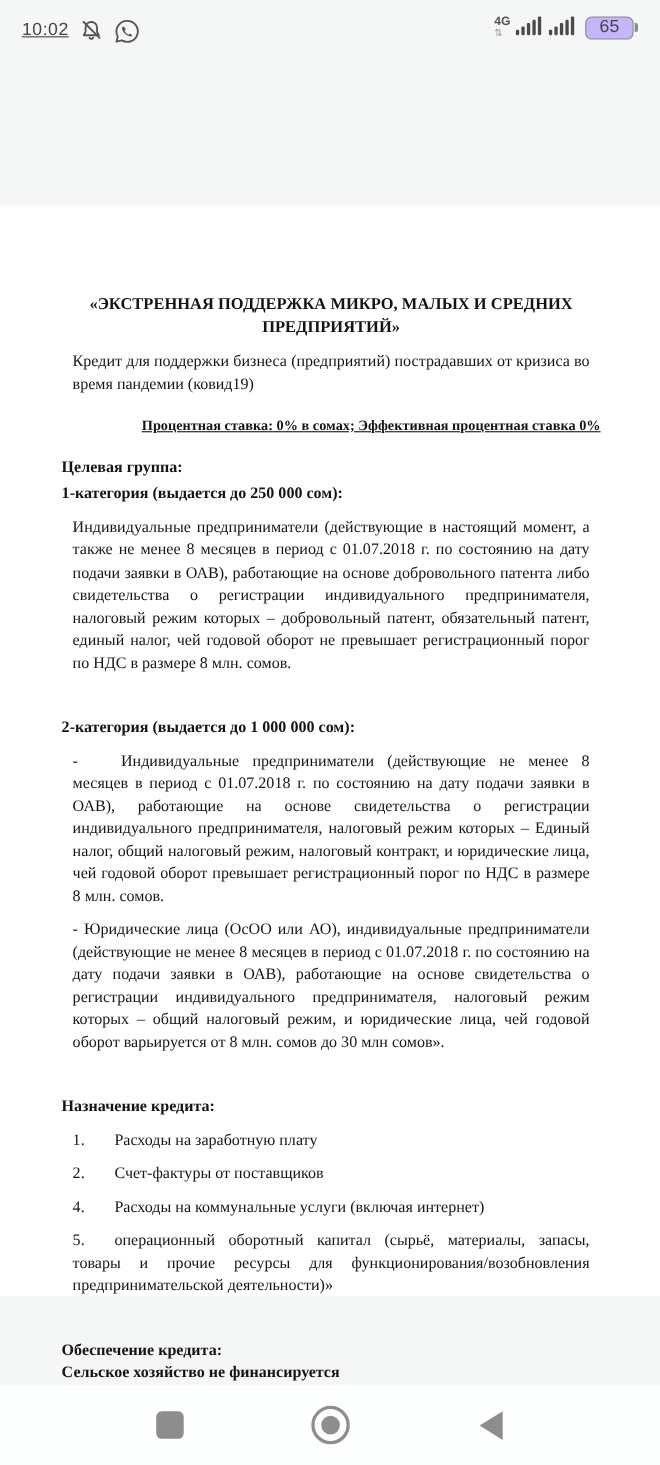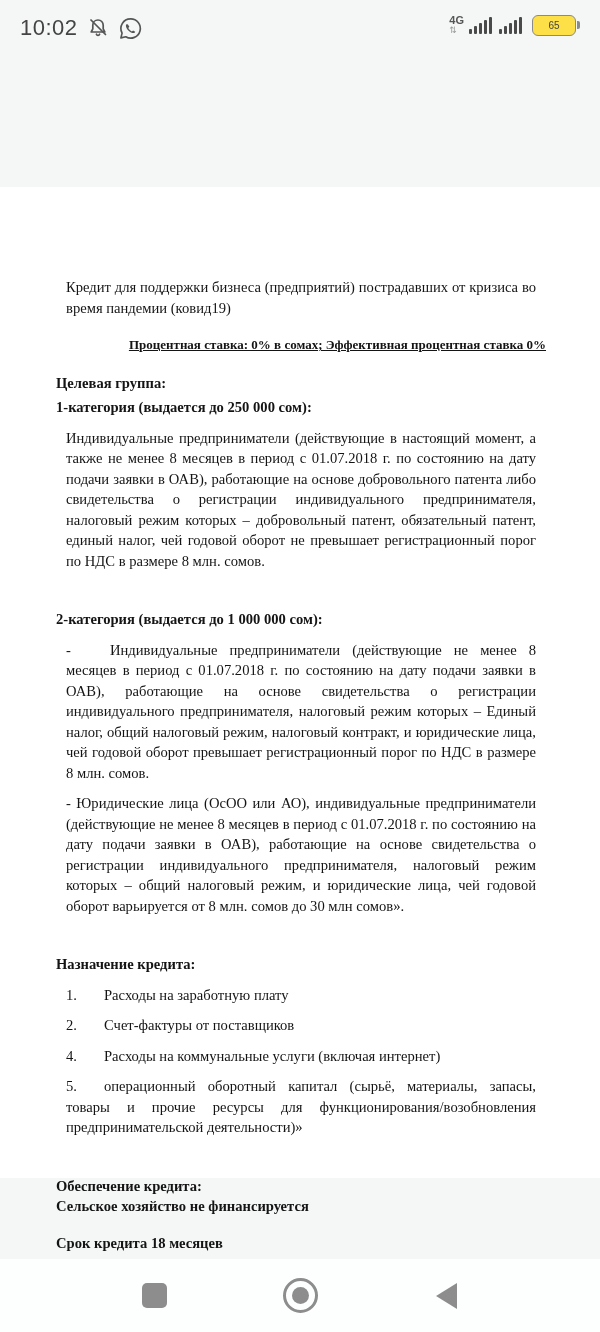--- a/index.html
+++ b/index.html
@@ -8,38 +8,38 @@
     background:#f5f6f6;overflow:hidden;
     font-family:"Liberation Sans",sans-serif;
   }
   
   .status-bar{
     position:absolute;top:0;left:0;right:0;height:56px;
     display:flex;align-items:center;justify-content:space-between;
     padding:0 20px;box-sizing:border-box;color:#444;
   }
   .sb-left{display:flex;align-items:center;gap:8px;}
-  .sb-time{font-size:22px;letter-spacing:.5px;color:#444;}
+  .sb-time{font-size:16px;letter-spacing:.5px;color:#444;text-decoration:underline;}
   .sb-icon{display:inline-flex;align-items:center;color:#555;}
-  .sb-right{display:flex;align-items:center;gap:7px;padding-bottom:6px;}
+  .sb-right{display:flex;align-items:flex-start;gap:7px;padding-bottom:6px;}
   .net-col{display:flex;flex-direction:column;align-items:flex-start;line-height:1;margin-right:-2px;}
   .net-type{font-size:11px;color:#555;font-weight:bold;}
   .net-arrows{font-size:9px;color:#9a9a9a;margin-top:0px;}
   .bars{display:flex;align-items:flex-end;gap:2px;height:17px;}
   .bars i{display:block;width:3px;background:#4a4a4a;border-radius:1px;}
   .bars i:nth-child(1){height:5px;}
   .bars i:nth-child(2){height:8px;}
   .bars i:nth-child(3){height:11px;}
   .bars i:nth-child(4){height:14px;}
   .bars i:nth-child(5){height:17px;}
   .battery{display:flex;align-items:center;margin-left:3px;}
   .batt-body{
     min-width:36px;height:19px;border:1.5px solid #8a8a8a;border-radius:6px;
     display:flex;align-items:center;justify-content:center;
-    font-size:10px;color:#444;background:#fde047;padding:0 3px;
+    font-size:16px;color:#444;background:#c4b5fd;padding:0 3px;
   }
   .batt-nub{width:3px;height:8px;background:#8a8a8a;border-radius:0 2px 2px 0;margin-left:1px;}
   
   .doc-page{
     position:absolute;top:187px;left:0;width:600px;height:991px;
     background:#ffffff;box-sizing:border-box;
     padding:80px 54px 0 56px;
     font-family:"Liberation Serif",serif;font-size:14.6px;line-height:20.5px;
     color:#141414;
   }
@@ -112,20 +112,21 @@
       <div class="battery">
         <span class="batt-body">
             <span>65</span>
           </span>
         <span class="batt-nub"></span>
       </div>
     </div>
   </header>
 
   <main class="doc-page">
+    <p class="doc-title">«ЭКСТРЕННАЯ ПОДДЕРЖКА МИКРО, МАЛЫХ И СРЕДНИХ ПРЕДПРИЯТИЙ»</p>
 
     <p class="para">Кредит для поддержки бизнеса (предприятий) пострадавших от кризиса во время пандемии (ковид19)</p>
 
     <p class="rate-line">Процентная ставка: 0% в сомах; Эффективная процентная ставка 0%</p>
 
     <p class="hd">Целевая группа:</p>
 
     <p class="hd gap-s">1-категория (выдается до 250 000 сом):</p>
     <p class="para">Индивидуальные предприниматели (действующие в настоящий момент, а также не менее 8 месяцев в период с 01.07.2018 г. по состоянию на дату подачи заявки в ОАВ), работающие на основе добровольного патента либо свидетельства о регистрации индивидуального предпринимателя, налоговый режим которых – добровольный патент, обязательный патент, единый налог, чей годовой оборот не превышает регистрационный порог по НДС в размере 8 млн. сомов.</p>
 

